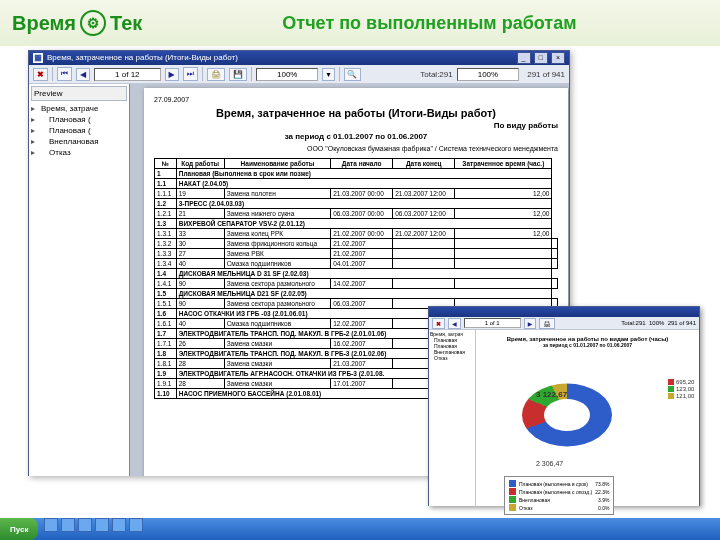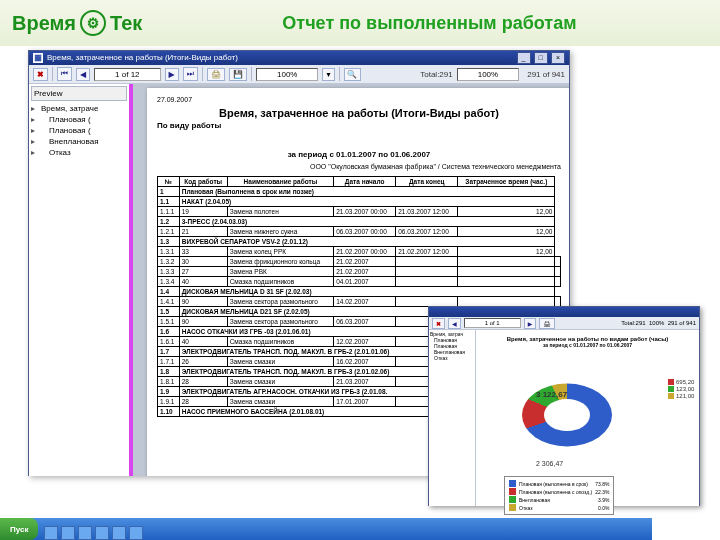--- a/index.html
+++ b/index.html
@@ -16,29 +16,29 @@
 .rw-titlebar .wbtns span{display:inline-block;width:12px;height:10px;background:#d0d8f0;border:1px solid #3a5090;margin-left:1px;text-align:center;line-height:9px;color:#000;font-size:7px}
 .rw-icon{width:10px;height:10px;display:inline-block;background:#fff;color:#2a4aa8;text-align:center;line-height:10px;font-weight:bold;margin-right:4px}
 .rw-toolbar{height:18px;display:flex;align-items:center;gap:4px;padding:0 4px;background:#e6eaf3;border-bottom:1px solid #c0c8d8;font-size:8px}
 .tbn{display:inline-block;padding:1px 3px;border:1px solid #a0b0d0;background:#f4f6fb;cursor:pointer}
 .tbn.red{color:#b00;font-weight:bold}
 .tbn.blue{color:#228}
 .tbn.gold{color:#8a6d00}
 .tbvsep{width:1px;height:14px;background:#b0b8d0}
 .pgbox{border:1px inset #aaa;background:#fff;padding:1px 20px}
 .rw-body{display:flex;height:392px}
-.rw-tree{width:96px;background:#fff;border-right:4px solid #d946ef;padding:2px;font-size:8px}
+.rw-tree{width:96px;background:#fff;border-right:1px solid #d946ef;padding:2px;font-size:8px}
 .rw-tree .tab{border:1px solid #b0b8c8;background:#f0f0f0;padding:2px;margin-bottom:2px}
 .tree-item{padding:1px 0 1px 10px;position:relative;white-space:nowrap;overflow:hidden;text-overflow:ellipsis}
 .tree-item::before{content:"▸";color:#555;position:absolute;left:0;font-size:8px}
 .rw-view{flex:1;background:#bfc7d4;position:relative;overflow:hidden}
 .paper{position:absolute;left:14px;top:4px;width:404px;height:380px;background:#fff;box-shadow:1px 1px 4px rgba(0,0,0,.4);padding:8px 10px}
 .paper .date{font-size:7px;margin-bottom:4px}
 .paper h1{font-size:11px;text-align:center;margin:4px 0 2px;font-weight:bold}
-.paper h2{font-size:8px;text-align:left;margin:0 0 20px;font-weight:bold}
+.paper h2{font-size:8px;text-align:right;margin:0 0 2px;font-weight:bold}
 .paper h3{font-size:8px;text-align:center;margin:0 0 4px;font-weight:bold}
 .paper .org{font-size:7px;text-align:right;margin:4px 0 6px}
 table.rpt{border-collapse:collapse;width:100%;font-size:6.5px}
 table.rpt th,table.rpt td{border:1px solid #000;padding:1px 2px;text-align:left;overflow:hidden}
 table.rpt th{text-align:center;font-weight:bold}
 table.rpt .grp td{font-weight:bold}
 table.rpt td.num{text-align:right}
 
 .cw{position:absolute;right:20px;top:260px;width:270px;height:198px;background:#0c4a6e;border:1px solid #4a5a8a;box-shadow:2px 2px 5px rgba(0,0,0,.4)}
 .cw-titlebar{height:10px;background:linear-gradient(#2a4aa8,#1a3480)}
@@ -53,21 +53,21 @@
 .cw-title{text-align:center;font-size:6px;font-weight:bold;margin-top:6px}
 .cw-period{text-align:center;font-size:5px;font-weight:bold;margin-bottom:4px}
 .callout-total{position:absolute;left:60px;top:130px;font-size:7px;color:#333}
 .cw-legend{position:absolute;left:28px;top:146px;border:1px solid #888;background:#fff;font-size:5px;padding:2px 4px}
 .cw-legend div{display:flex;align-items:center;gap:3px;margin:1px 0}
 .cw-legend .sw{width:7px;height:7px;display:inline-block}
 .callouts{position:absolute;left:192px;top:48px;font-size:6px;color:#333}
 .callouts div{margin:1px 0;display:flex;align-items:center;gap:2px}
 .callouts .sw{width:6px;height:6px;display:inline-block}
 
-.taskbar{position:absolute;left:0;bottom:0;width:652px;height:22px;background:linear-gradient(#4a8de0,#2060c0);display:flex;align-items:flex-end;font-size:8px;color:#fff}
+.taskbar{position:absolute;left:0;bottom:0;width:720px;height:22px;background:linear-gradient(#4a8de0,#2060c0);display:flex;align-items:flex-start;font-size:8px;color:#fff}
 .start{background:linear-gradient(#5cb84a,#2e8b2e);height:100%;display:flex;align-items:center;padding:0 10px;font-weight:bold;border-radius:0 8px 8px 0}
 .tbtn{border:1px solid #6aa8f0;background:#3a78d0;margin-left:4px;padding:2px 8px;cursor:pointer}
 .tray{margin-left:auto;padding:0 6px}
 .ql{display:flex;gap:3px;margin-left:6px}
 .ql span{width:12px;height:12px;background:#6aa8f0;border:1px solid #3a68b0}
 </style>
 </head>
 <body>
 
 <div class="topbar">

